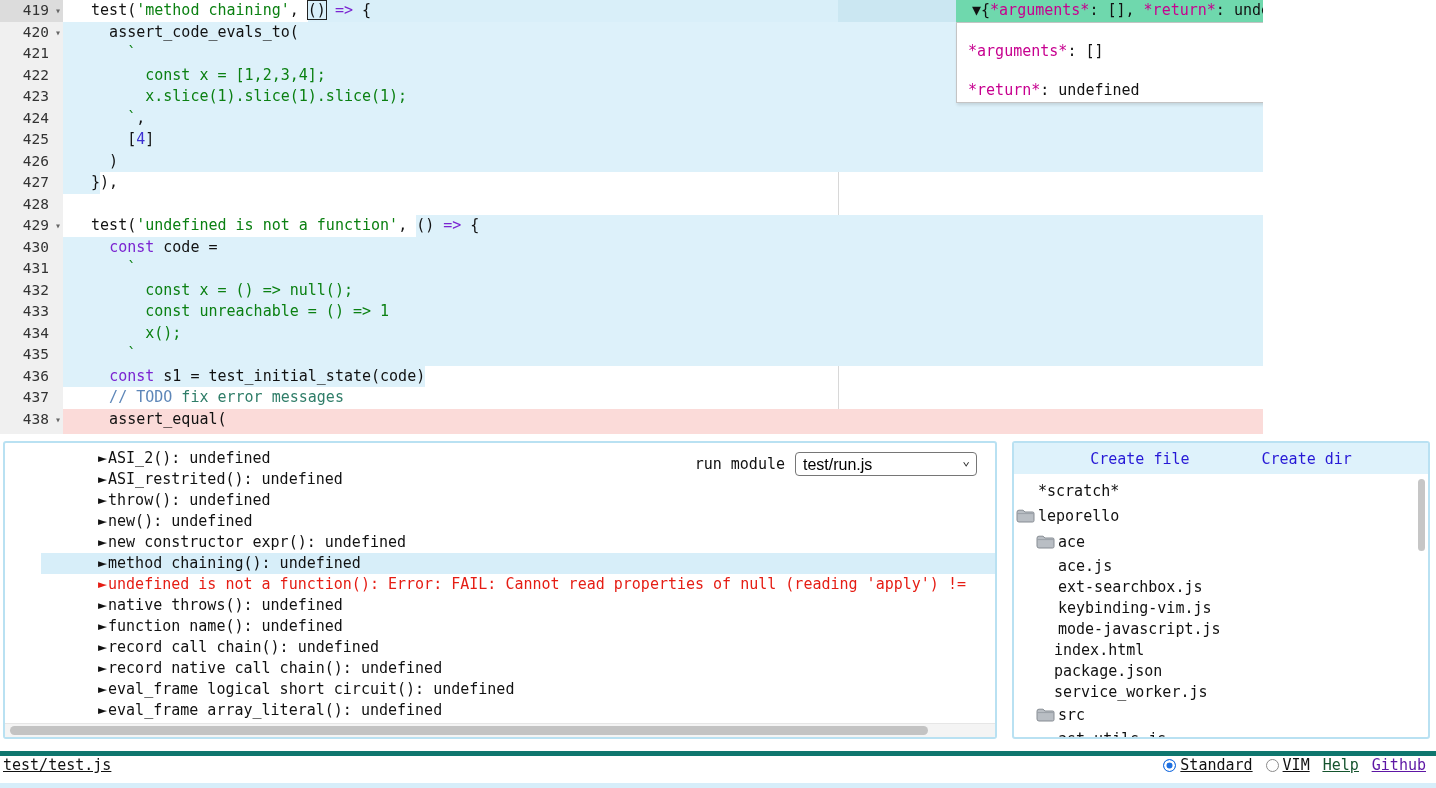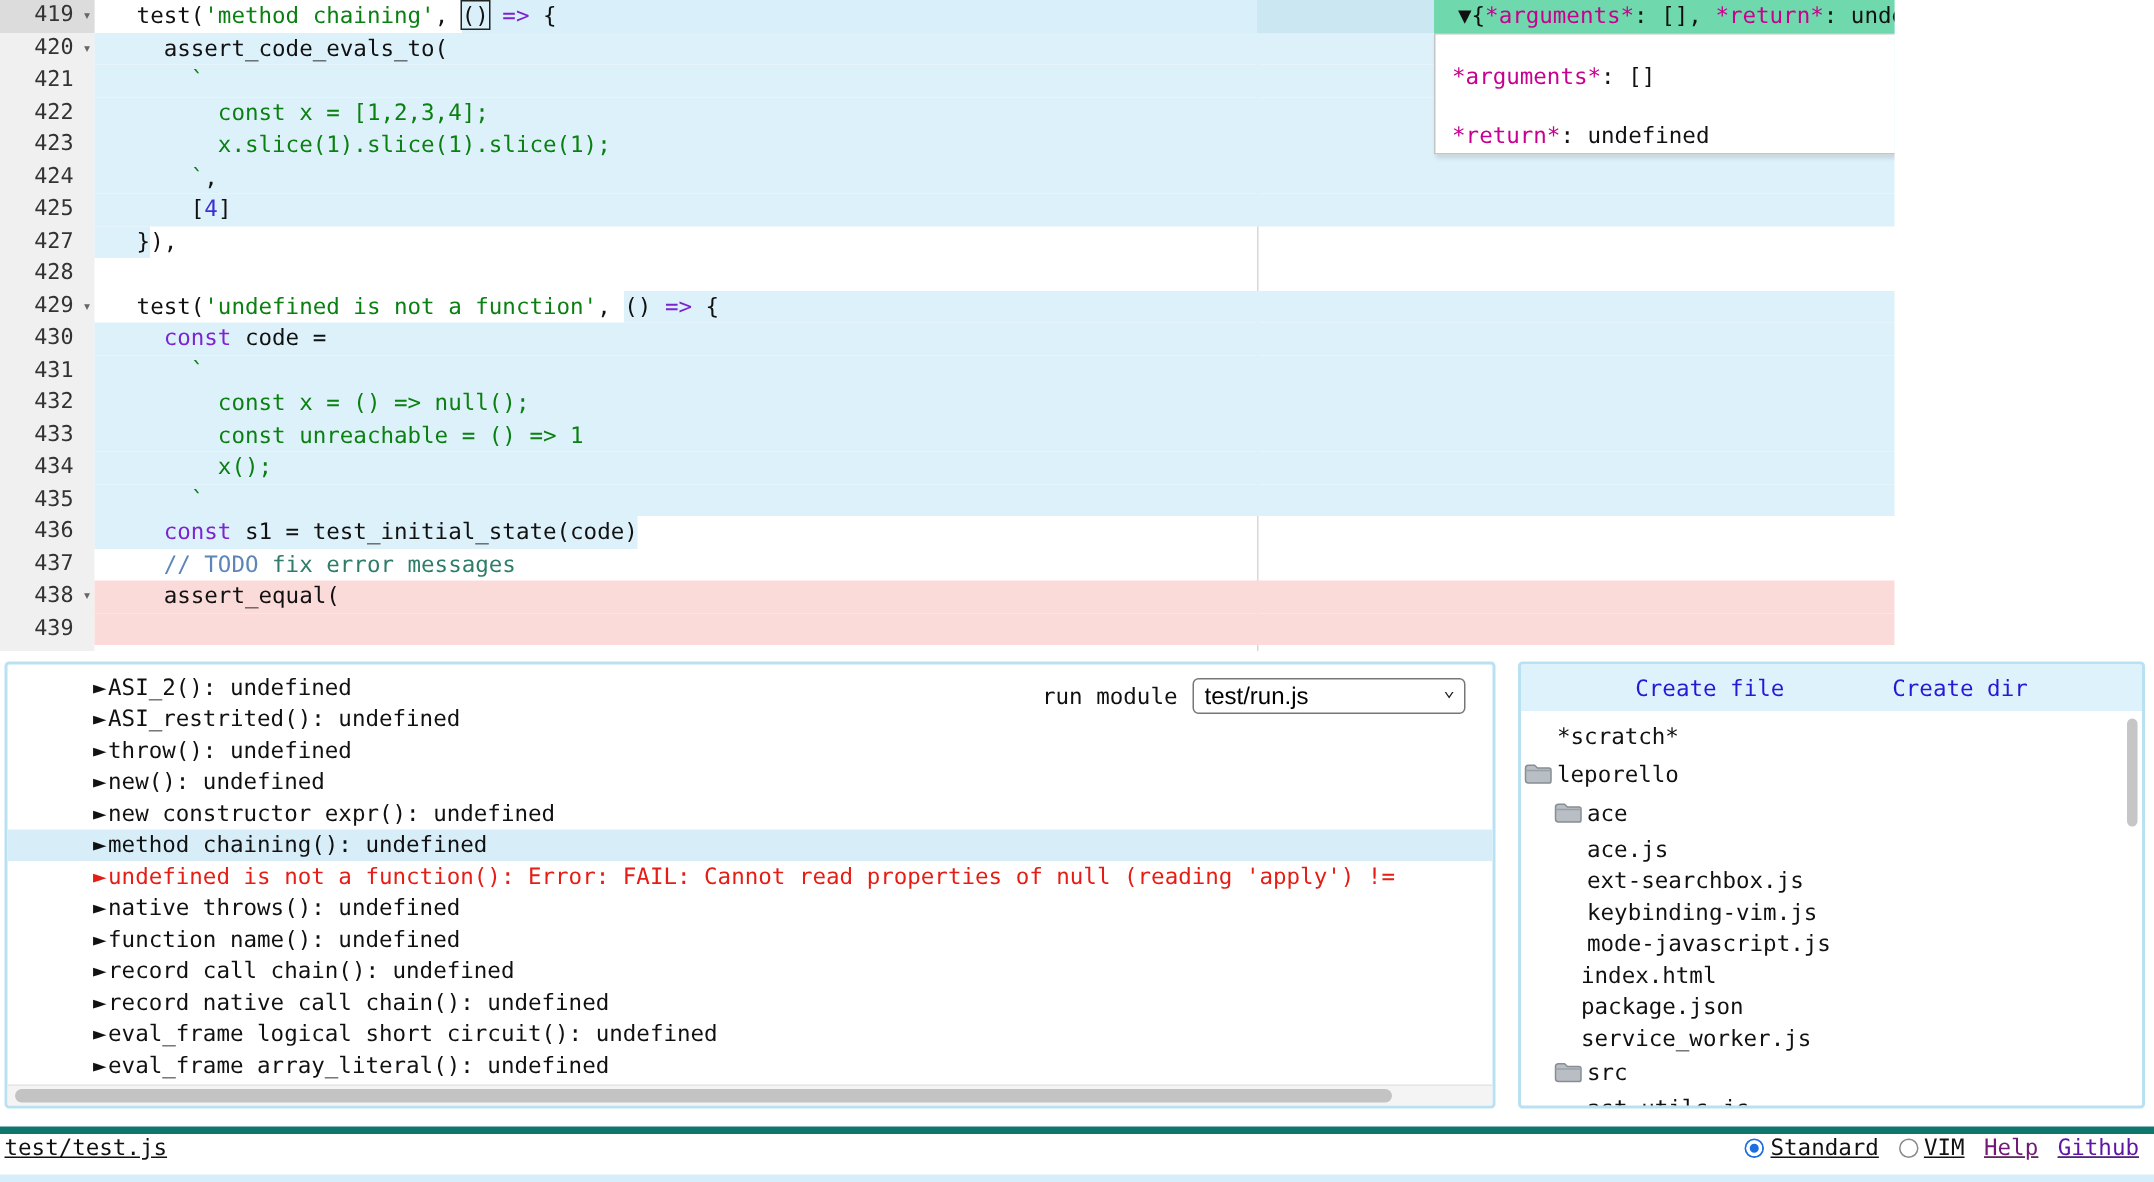--- a/index.html
+++ b/index.html
@@ -31,21 +31,21 @@
            box-shadow:1px 2px 3px rgba(0,0,0,.12);}
   .tt-row{height:21.5px;line-height:21.5px;white-space:pre;padding:0 2px;margin-top:18px;}
 
   
   .panel{position:absolute;top:441px;height:298px;box-sizing:border-box;border:2px solid #b9e1f2;
          border-radius:3px;background:#fff;overflow:hidden;}
   .panel.left{left:3px;width:994px;}
   .panel.right{left:1012px;width:418px;}
 
   .results{padding-top:5px;}
-  .r-item{height:21px;line-height:21px;white-space:pre;padding-left:57px;}
+  .r-item{height:21px;line-height:21px;white-space:pre;padding-left:57px;margin-left:36px;}
   .r-item.selected{background:#d7eef9;}
   .r-item.error{color:#e51d14;}
   .r-arrow{margin-right:1px;}
 
   .run-module{position:absolute;top:9px;right:18px;display:flex;align-items:center;gap:10px;}
   .rm-label{font-size:15px;color:#111;}
   .selwrap{position:relative;display:inline-block;}
   select.rm-select{appearance:none;-webkit-appearance:none;width:182px;height:24px;border:1px solid #767676;
           border-radius:4px;background:#fff;font-family:"Liberation Sans",sans-serif;font-size:16px;
           padding:0 22px 0 7px;color:#000;}
@@ -64,21 +64,21 @@
 
   
   .statusbar{position:absolute;left:0;top:751px;width:1436px;height:32px;background:#fff;
              border-top:5px solid #0f766e;display:flex;align-items:flex-start;text-decoration:underline;}
   .sb-file{padding-left:3px;}
   .sb-right{margin-left:auto;display:flex;align-items:center;gap:13px;padding-right:10px;}
   .mode{display:flex;align-items:center;gap:4px;}
   .radio{width:13px;height:13px;border-radius:50%;box-sizing:border-box;border:1px solid #8b8b8b;background:#fff;}
   .radio.sel{border:1px solid #1d6fe0;background:#1d6fe0;box-shadow:inset 0 0 0 2.5px #fff;}
   .sb-link{text-decoration:underline;cursor:pointer;}
-  .sb-link.blue{color:#701a75;}
+  .sb-link.blue{color:#14532d;}
   .sb-link.purple{color:#5d16a4;}
   .bottomstrip{position:absolute;left:0;top:783px;width:1436px;height:5px;background:#d7eefa;}
 </style>
 </head>
 <body>
 
 <div class="app">
 
   <div class="editor">
     <div class="gutter-col"></div>
@@ -112,20 +112,25 @@
         </div>
         <div class="row">
           <div class="bgseg" style="left: 63px; width: 1351px; background: rgb(221, 241, 250);"></div>
           <div class="gutter">424</div>
           <div class="code"><span class="tk-s">      `</span><span class="tk-t">,</span></div>
         </div>
         <div class="row">
           <div class="bgseg" style="left: 63px; width: 1351px; background: rgb(221, 241, 250);"></div>
           <div class="gutter">425</div>
           <div class="code"><span class="tk-t">      [</span><span class="tk-num">4</span><span class="tk-t">]</span></div>
+        </div>
+        <div class="row">
+          <div class="bgseg" style="left: 63px; width: 1351px; background: rgb(221, 241, 250);"></div>
+          <div class="gutter">426</div>
+          <div class="code"><span class="tk-t">    )</span></div>
         </div>
         <div class="row">
           <div class="bgseg" style="left: 63px; width: 37.09px; background: rgb(221, 241, 250);"></div>
           <div class="gutter">427</div>
           <div class="code"><span class="tk-t">  }),</span></div>
         </div>
         <div class="row">
           <div class="gutter">428</div>
           <div class="code"></div>
         </div>

